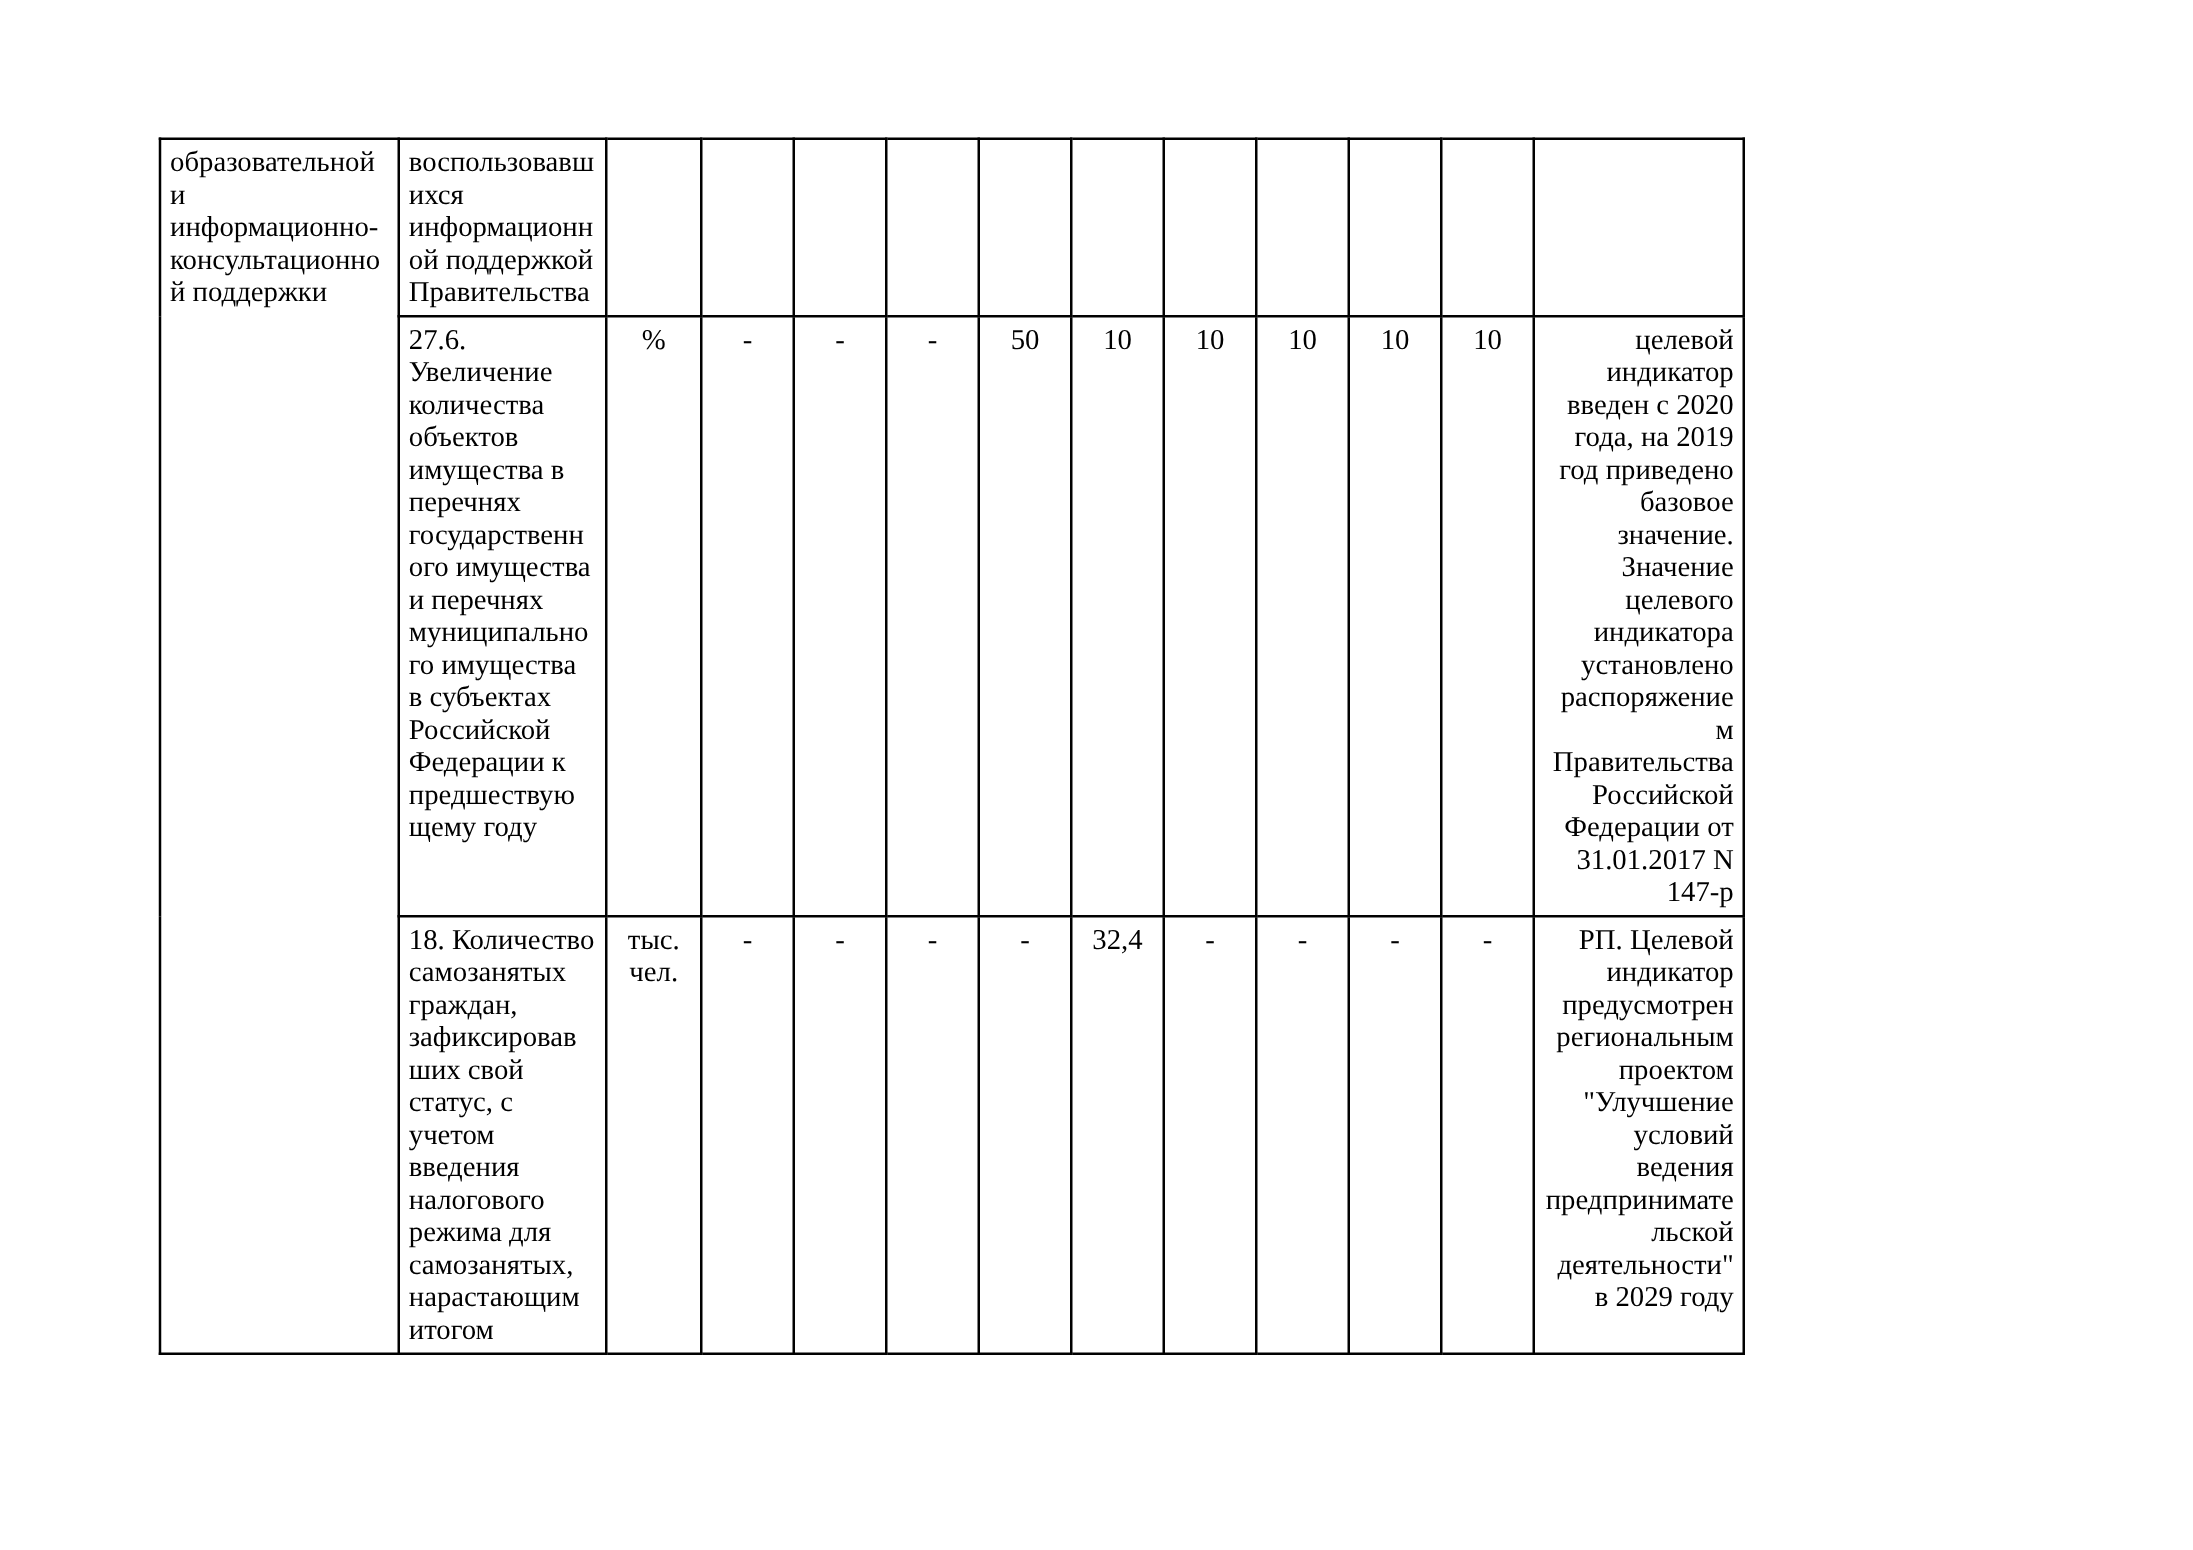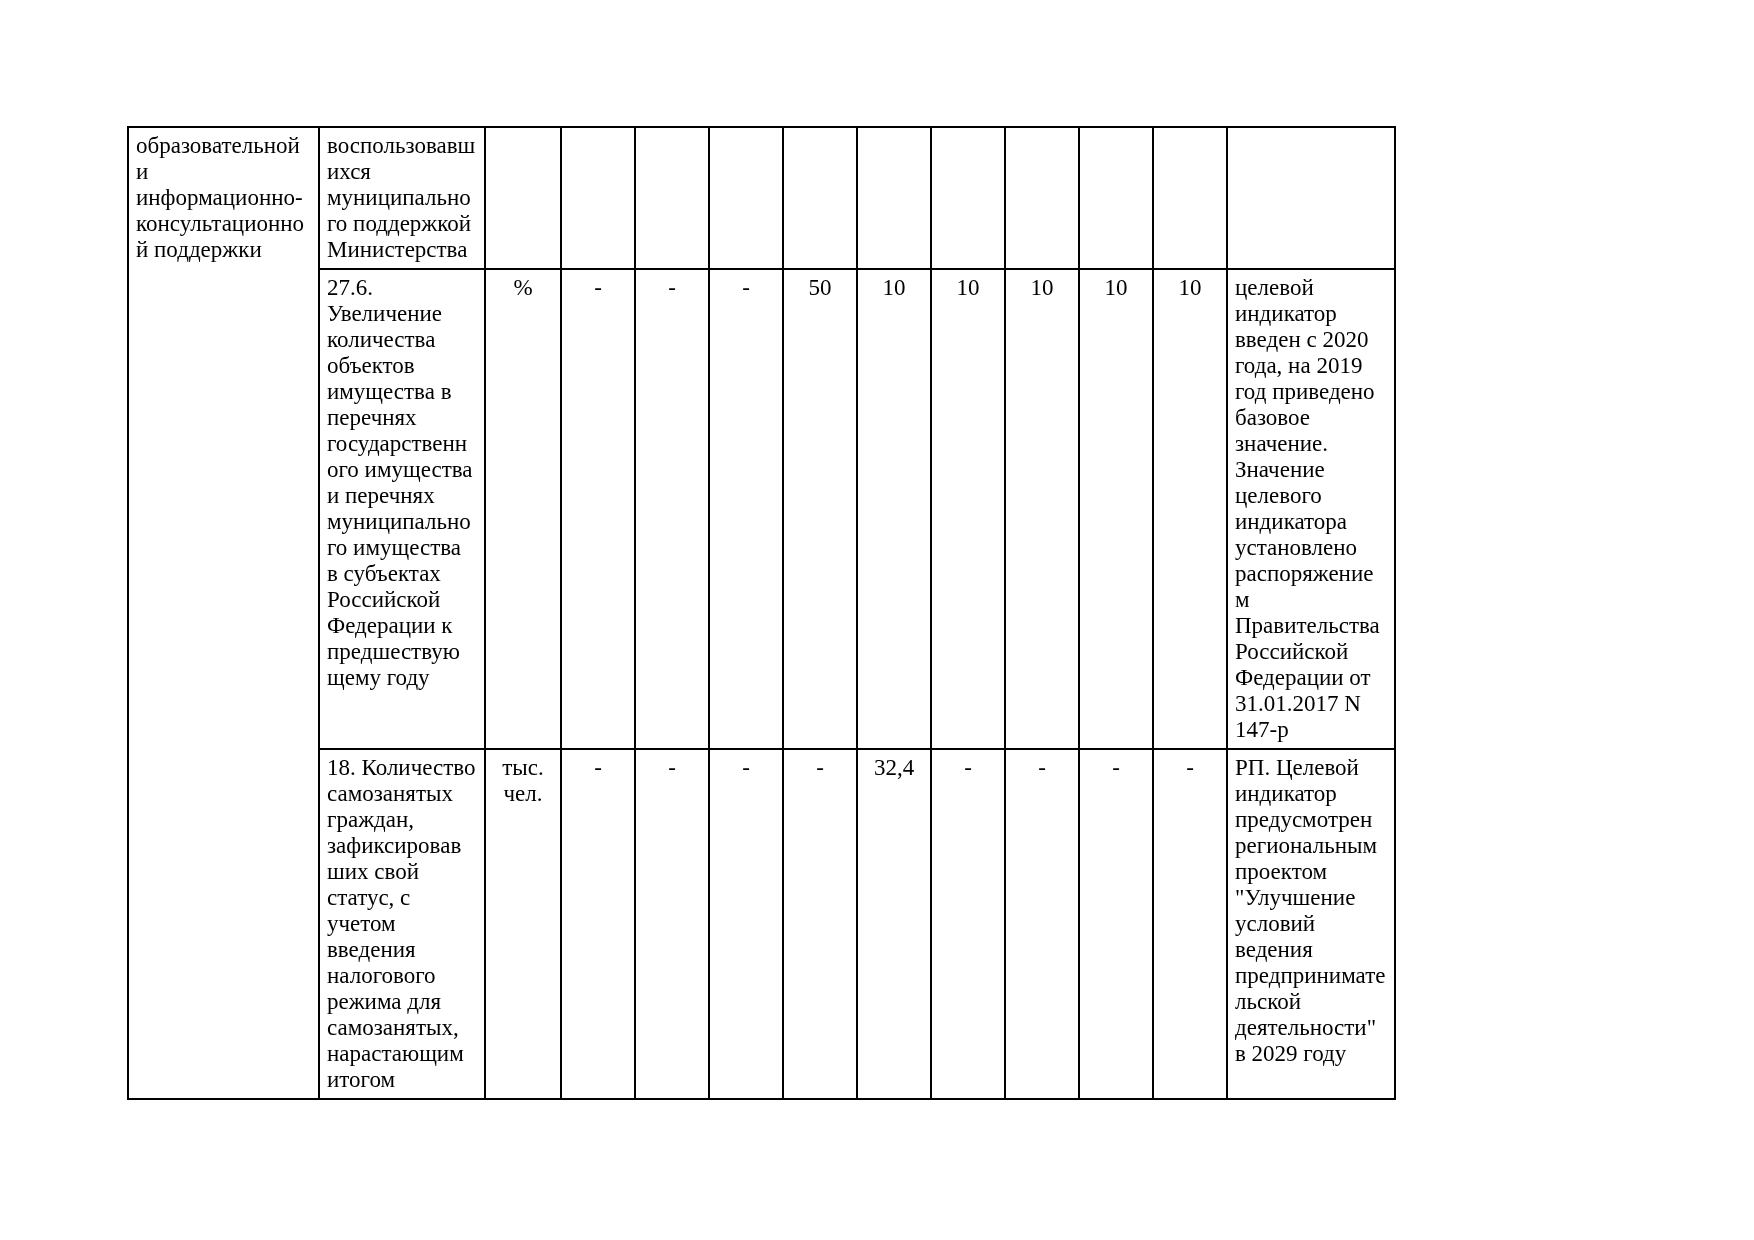--- a/index.html
+++ b/index.html
@@ -9,37 +9,37 @@
     height: 1240px;
     background: #ffffff;
     color: #000000;
     font-family: "Liberation Serif", serif;
     position: relative;
     overflow: hidden;
   }
   table.doc-table {
     position: absolute;
     left: 127px;
-    top: 126px;
+    top: 110px;
     width: 1267px;
     border-collapse: collapse;
     table-layout: fixed;
   }
   .doc-table td {
     border: 2px solid #000000;
     vertical-align: top;
     padding: 5px 7px;
     font-size: 23px;
     line-height: 26px;
     overflow-wrap: break-word;
     word-wrap: break-word;
     word-break: break-word;
   }
   td.cell-desc  { text-align: left; }
-  td.cell-note  { text-align: left; }
+  td.cell-note  { text-align: right; }
   td.cell-unit  { text-align: center; }
   td.cell-value { text-align: center; }
 </style>
 </head>
 <body>
 
 <table class="doc-table">
   <colgroup>
     <col style="width:191px">
     <col style="width:166px">
@@ -51,21 +51,21 @@
     <col style="width:74px">
     <col style="width:74px">
     <col style="width:74px">
     <col style="width:74px">
     <col style="width:74px">
     <col style="width:168px">
   </colgroup>
   <tbody>
     <tr style="height:138px">
       <td rowspan="3" class="cell-desc">образовательной и информационно-консультационной поддержки</td>
-      <td class="cell-desc">воспользовавшихся муниципального поддержкой Министерства</td>
+      <td class="cell-desc">воспользовавшихся информационной поддержкой Правительства</td>
       <td class="cell-unit"></td>
       <td class="cell-value"></td>
       <td class="cell-value"></td>
       <td class="cell-value"></td>
       <td class="cell-value"></td>
       <td class="cell-value"></td>
       <td class="cell-value"></td>
       <td class="cell-value"></td>
       <td class="cell-value"></td>
       <td class="cell-value"></td>

